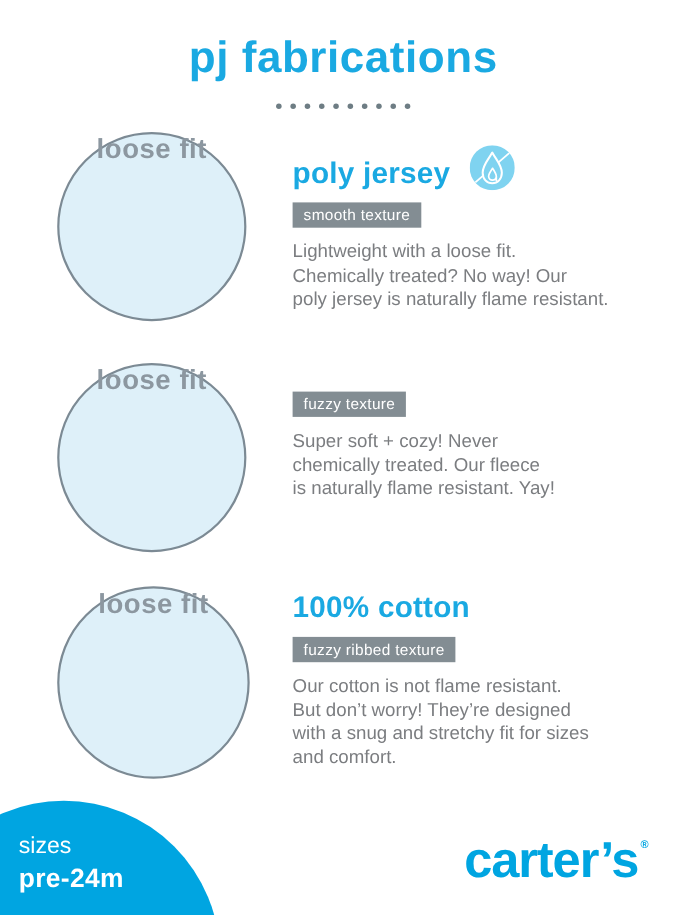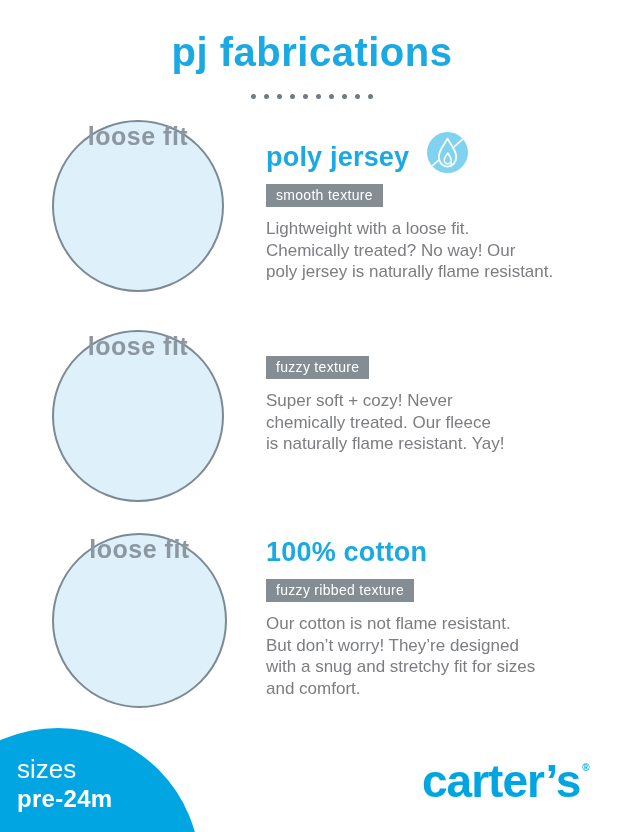--- a/index.html
+++ b/index.html
@@ -59,21 +59,21 @@
   .body-text{
     margin:11px 0 0 0;font-size:17px;line-height:21.5px;
     color:var(--body-text,#7b7d80);white-space:pre-line;
   }
 
   .sizes-circle{
     position:absolute;left:-84px;top:728px;width:284px;height:284px;
     border-radius:50%;background:var(--accent,#00a5e1);
   }
   .sizes-text{position:absolute;left:17px;top:756px;color:#fff;}
-  .sizes-label{font-size:26px;line-height:26px;}
+  .sizes-label{font-size:21px;line-height:26px;}
   .sizes-value{font-size:24px;font-weight:bold;line-height:34px;letter-spacing:.3px;}
 
   .brand{
     position:absolute;left:422px;top:754px;
     font-size:46px;font-weight:bold;letter-spacing:-1px;
     color:var(--accent,#00a5e1);
   }
   .brand .reg{font-size:10px;position:relative;top:-26px;left:2px;letter-spacing:0;}
 </style>
 </head>

